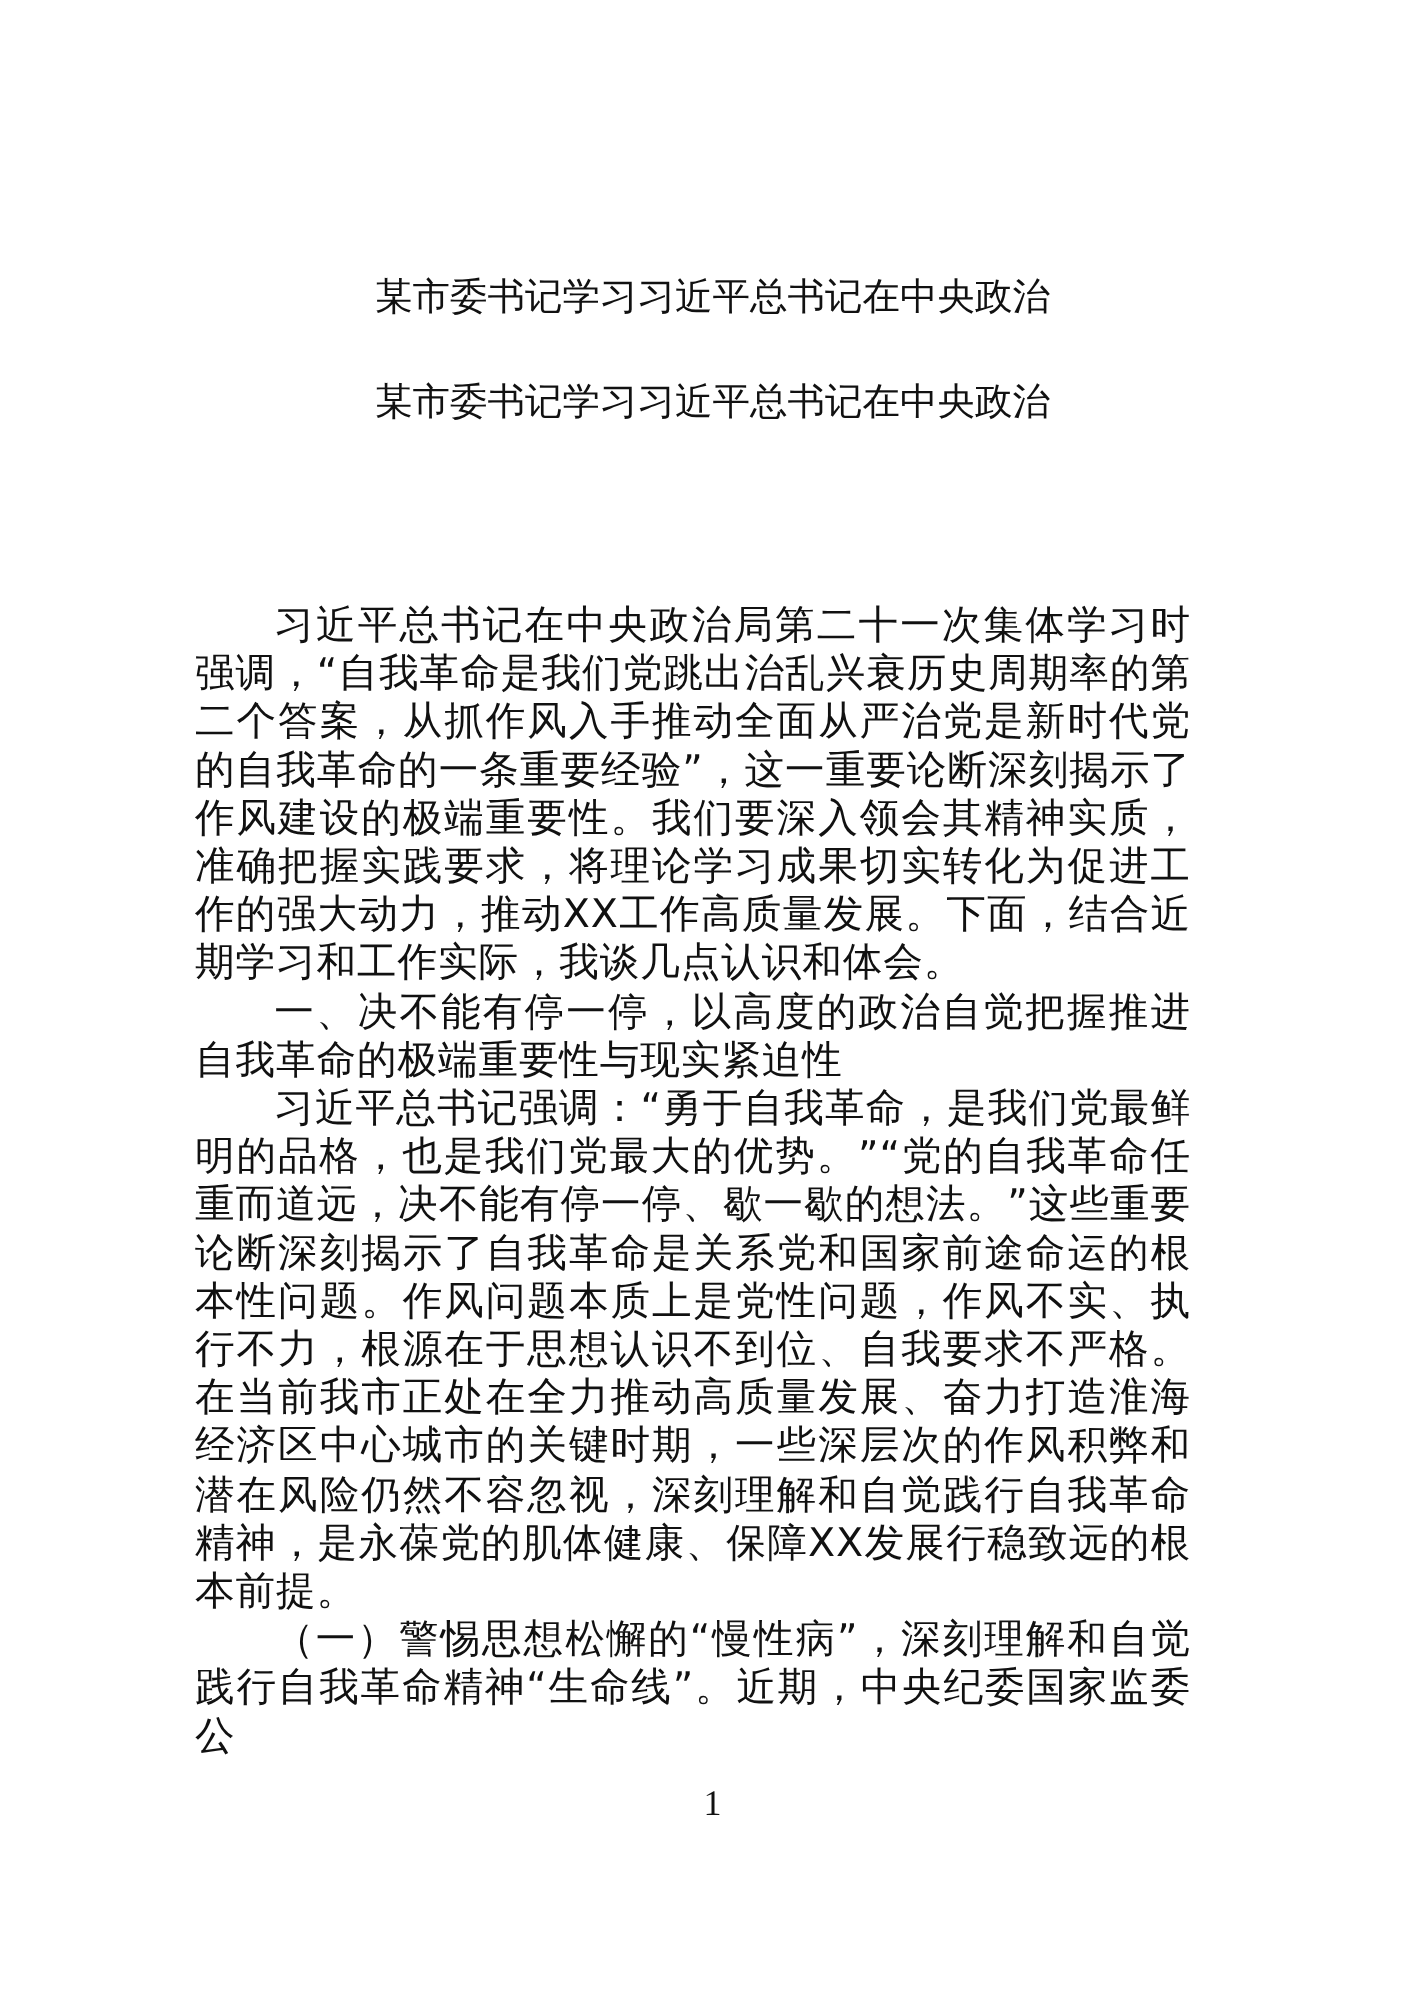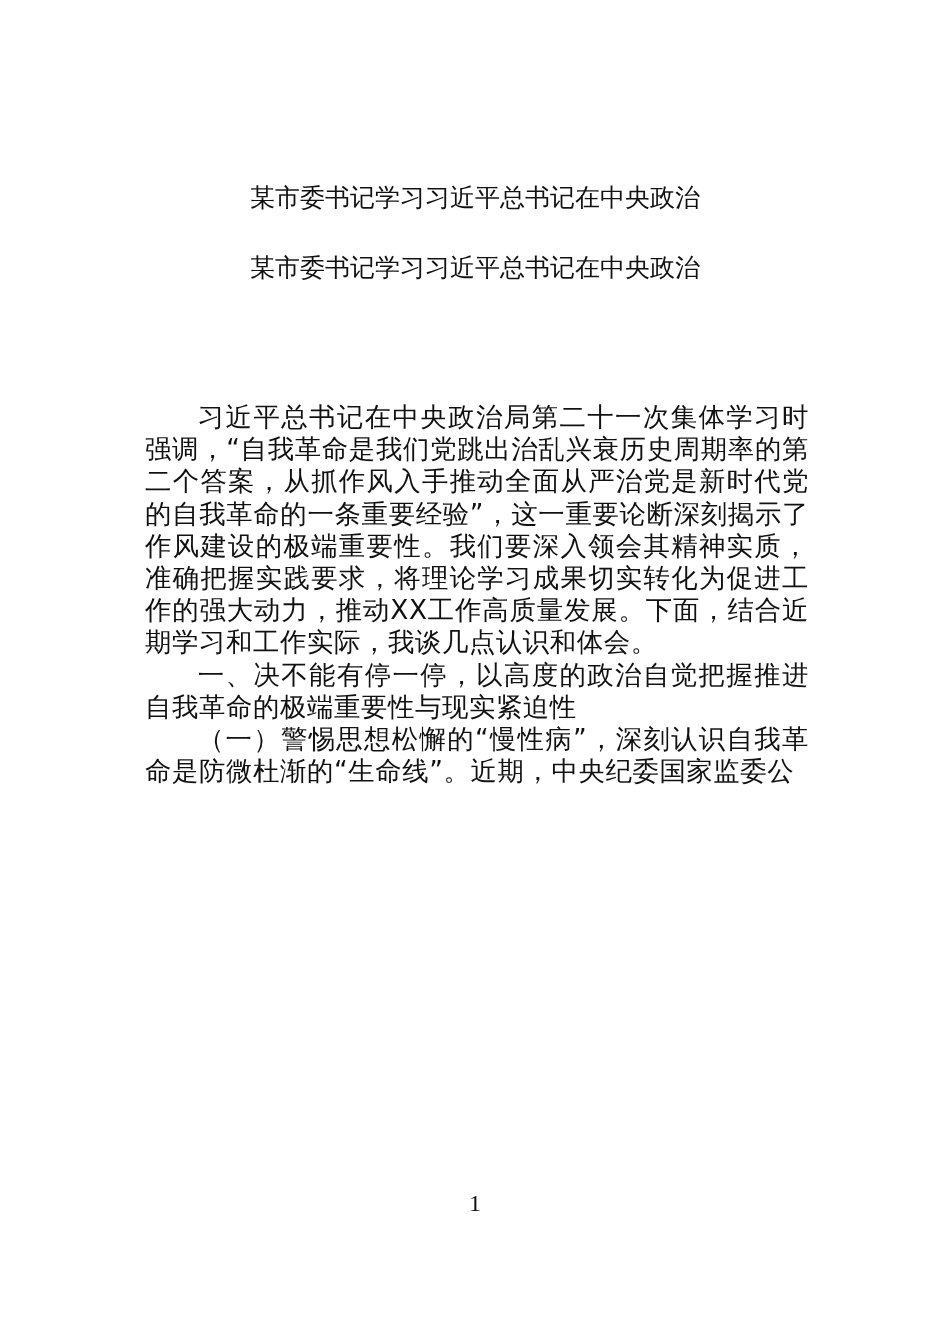--- a/index.html
+++ b/index.html
@@ -2,38 +2,39 @@
 <html><head>
 <meta charset="utf-8">
 <style>
   html, body { margin: 0; padding: 0; background: #ffffff; }
   body { width: 950px; height: 1344px; position: relative; overflow: hidden;
          font-family: "DejaVu Sans", "Liberation Sans", sans-serif; color: #111; }
   .page { position: absolute; left: 0; top: 0; width: 950px; height: 1344px; background: #fff; }
   .title { position: absolute; left: 145px; top: 163px; width: 660px; text-align: center;
            font-size: 25px; line-height: 70px; letter-spacing: 0px; margin: 0; font-weight: normal; }
   .title .tline { display: block; white-space: nowrap; }
-  .body { position: absolute; left: 145px; top: 401px; width: 664px; }
+  .body { position: absolute; left: 130px; top: 401px; width: 664px; }
   .para { margin: 0; font-size: 26.4px; line-height: 32.2px; text-align: justify;
           text-align-last: left; word-break: break-all; letter-spacing: 0.6px; }
   .para.indent { text-indent: 52.8px; }
   .heading { font-weight: normal; }
   .page-num { position: absolute; left: 0; width: 950px; top: 1188px; text-align: center;
               font-family: "Liberation Serif", "DejaVu Serif", serif; font-size: 24px; line-height: 30px; }
 </style>
 </head>
 <body>
 
 <div class="page">
 
   <h1 class="title">
     <span class="tline">某市委书记学习习近平总书记在中央政治</span>
     <span class="tline">某市委书记学习习近平总书记在中央政治</span>
   </h1>
 
   <div class="body">
     <p class="para indent">习近平总书记在中央政治局第二十一次集体学习时强调，“自我革命是我们党跳出治乱兴衰历史周期率的第二个答案，从抓作风入手推动全面从严治党是新时代党的自我革命的一条重要经验”，这一重要论断深刻揭示了作风建设的极端重要性。我们要深入领会其精神实质，准确把握实践要求，将理论学习成果切实转化为促进工作的强大动力，推动XX工作高质量发展。下面，结合近期学习和工作实际，我谈几点认识和体会。</p>
     <p class="para indent heading">一、决不能有停一停，以高度的政治自觉把握推进自我革命的极端重要性与现实紧迫性</p>
-    <p class="para indent">（一）警惕思想松懈的“慢性病”，深刻认识自我革命是防微杜渐的“生命线”。近期，中央纪委国家监委公</p>
+    <p class="para indent">习近平总书记强调：“勇于自我革命，是我们党最鲜明的品格，也是我们党最大的优势。”“党的自我革命任重而道远，决不能有停一停、歇一歇的想法。”这些重要论断深刻揭示了自我革命是关系党和国家前途命运的根本性问题。作风问题本质上是党性问题，作风不实、执行不力，根源在于思想认识不到位、自我要求不严格。在当前我市正处在全力推动高质量发展、奋力打造淮海经济区中心城市的关键时期，一些深层次的作风积弊和潜在风险仍然不容忽视，深刻理解和自觉践行自我革命精神，是永葆党的肌体健康、保障XX发展行稳致远的根本前提。</p>
+    <p class="para indent">（一）警惕思想松懈的“慢性病”，深刻理解和自觉践行自我革命精神“生命线”。近期，中央纪委国家监委公</p>
   </div>
 
   <div class="page-num">1</div>
 </div>
 
 </body></html>

